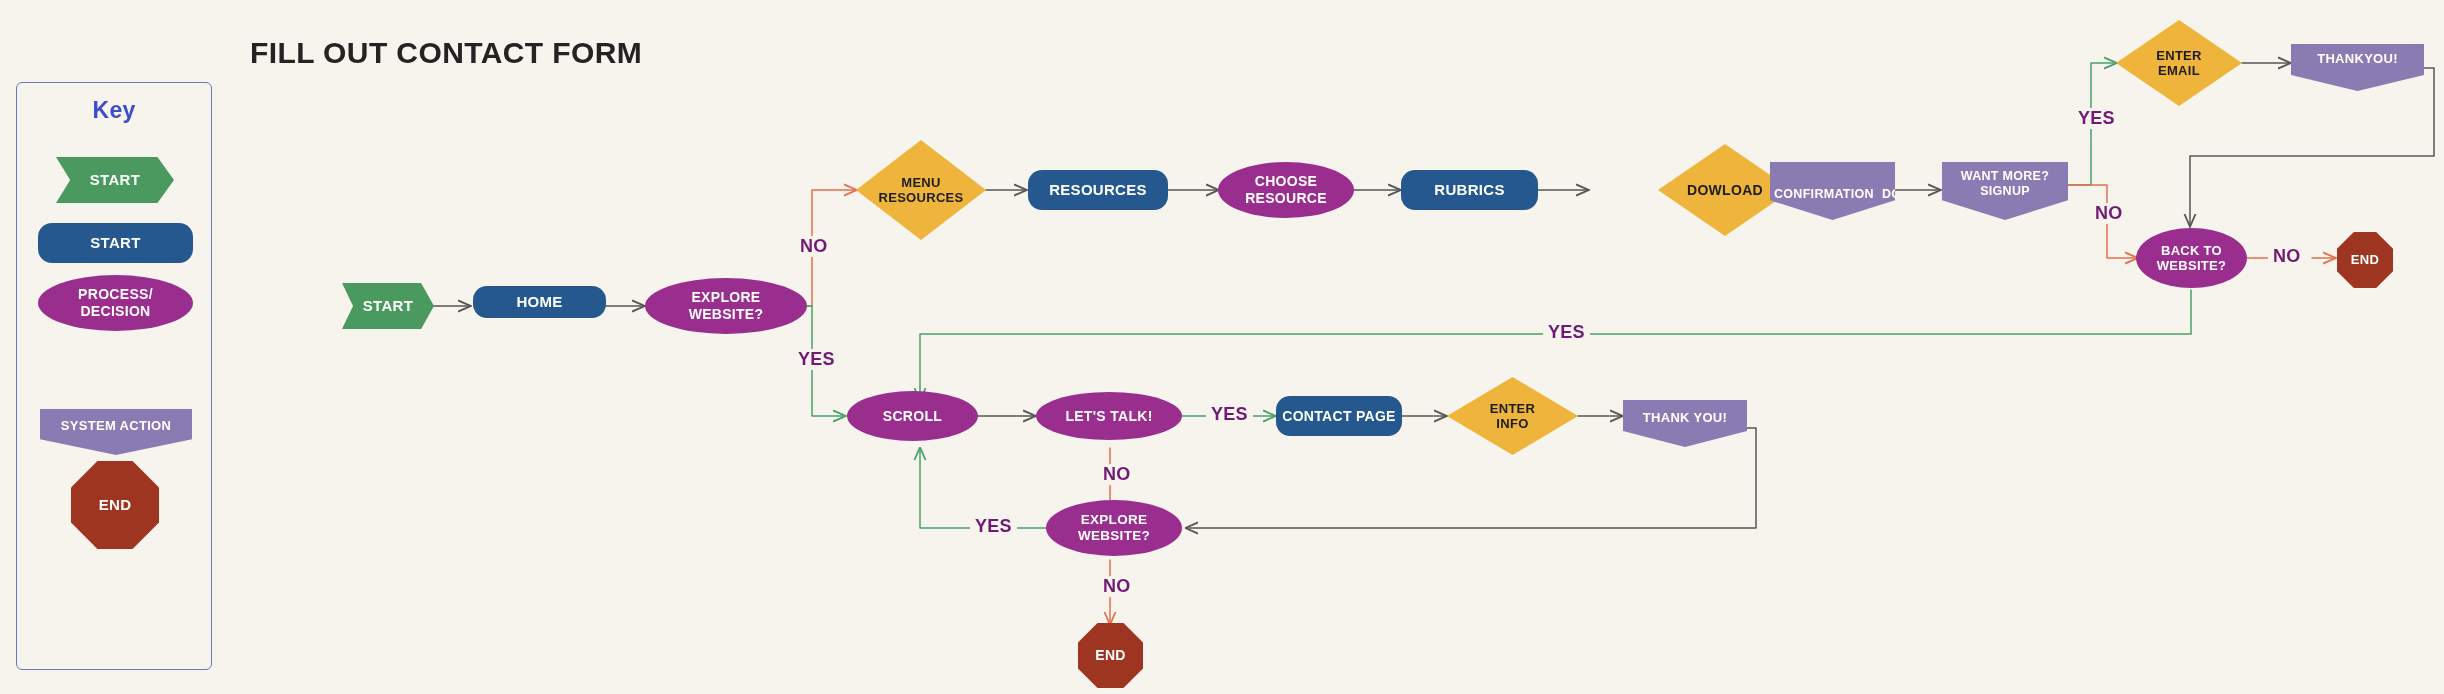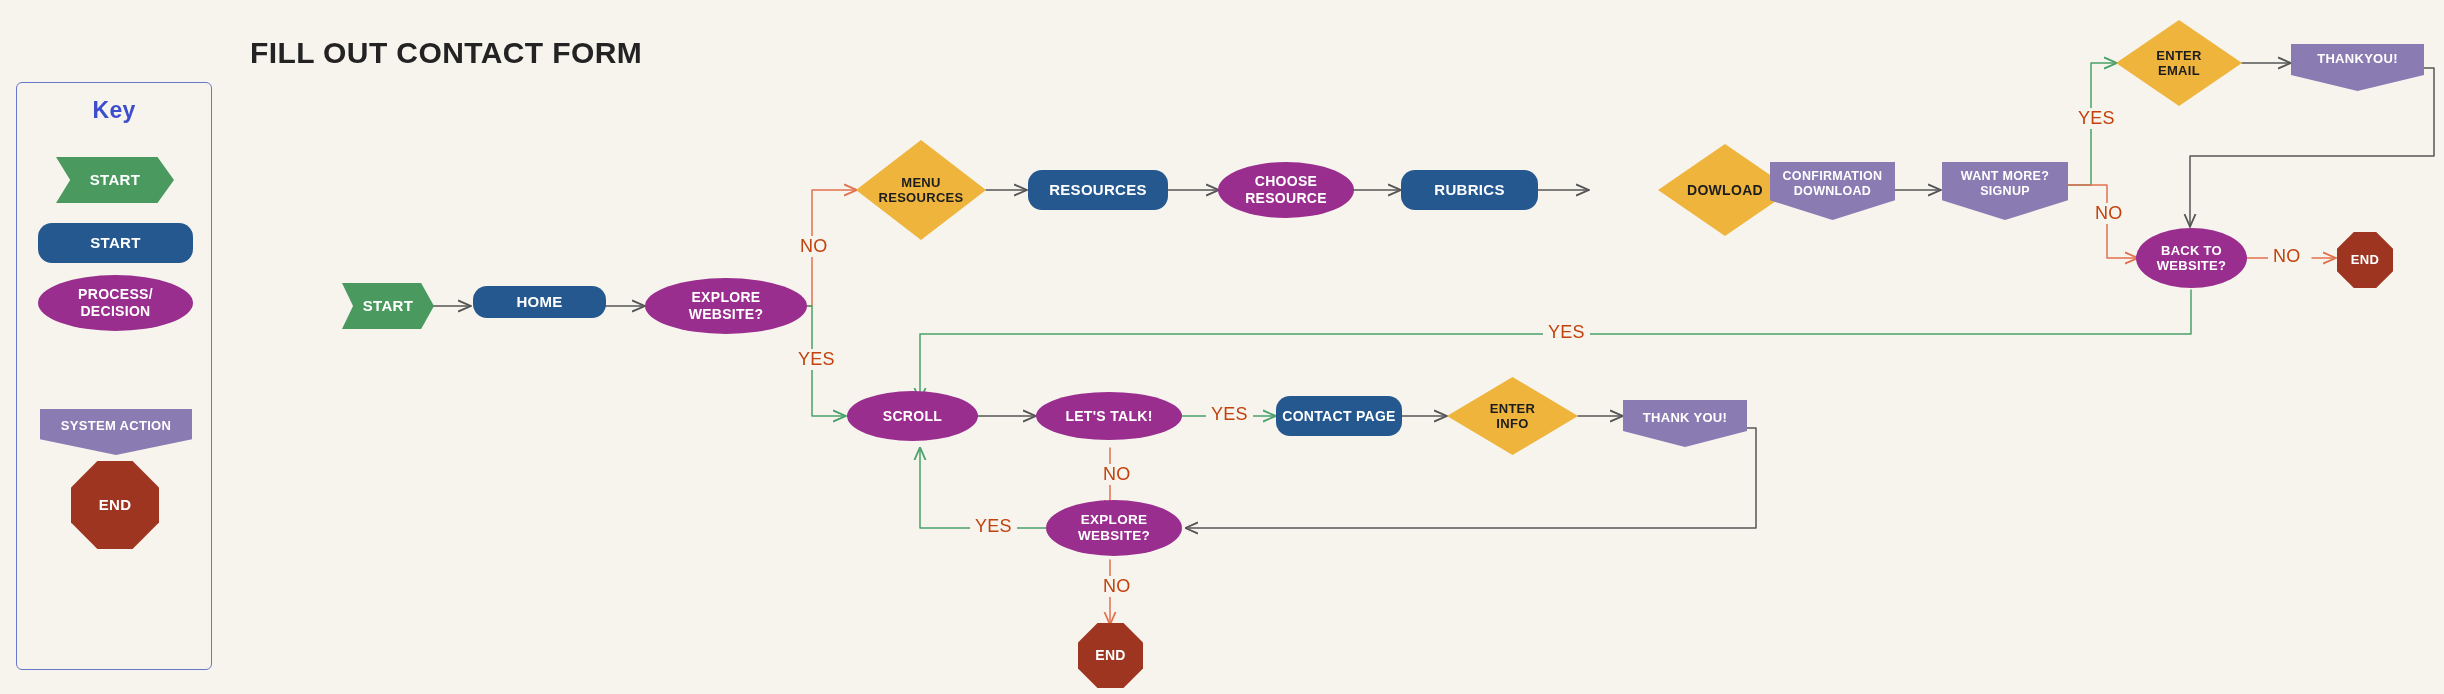--- a/index.html
+++ b/index.html
@@ -58,21 +58,21 @@
   }
 
   
   .chart-title{
     position:absolute;left:250px;top:36px;
     font-size:30px;font-weight:bold;color:#232323;letter-spacing:.4px;
   }
 
   
   .edge-label{
-    position:absolute;font-size:18px;color:#c2410c;font-weight:normal;
+    position:absolute;font-size:18px;color:#701a75;font-weight:bold;
     background:#f7f4ee;padding:0 5px;white-space:nowrap;
     letter-spacing:.3px;
   }
 
   svg#edges{position:absolute;left:0;top:0;width:2444px;height:694px;overflow:visible;}
 </style>
 </head>
 <body>
 
 <div id="stage">
@@ -212,21 +212,21 @@
   </div>
 
   <div class="node sh-page" style="left:1401px;top:170px;width:137px;height:40px;font-size:15px;">
     <span class="lbl">RUBRICS</span>
   </div>
 
   <div class="node sh-input" style="left:1658px;top:144px;width:134px;height:92px;font-size:14px;">
     <span class="lbl">DOWLOAD</span>
   </div>
 
-  <div class="node sh-system sh-sys" style="left:1770px;top:162px;width:125px;height:58px;font-size:12.5px;flex-direction:column;justify-content:flex-start;padding-top:7px;">
+  <div class="node sh-system sh-sys" style="left:1770px;top:162px;width:125px;height:58px;font-size:12.5px;flex-direction:row;justify-content:flex-start;padding-top:7px;">
     <span class="lbl">CONFIRMATION</span>
     <span class="lbl">DOWNLOAD</span>
   </div>
 
   <div class="node sh-sys" style="left:1942px;top:162px;width:126px;height:58px;font-size:12.5px;flex-direction:column;justify-content:flex-start;padding-top:7px;">
     <span class="lbl">WANT MORE?</span>
     <span class="lbl">SIGNUP</span>
   </div>
 
   <div class="node sh-input" style="left:2116px;top:20px;width:126px;height:86px;font-size:13px;flex-direction:column;">

